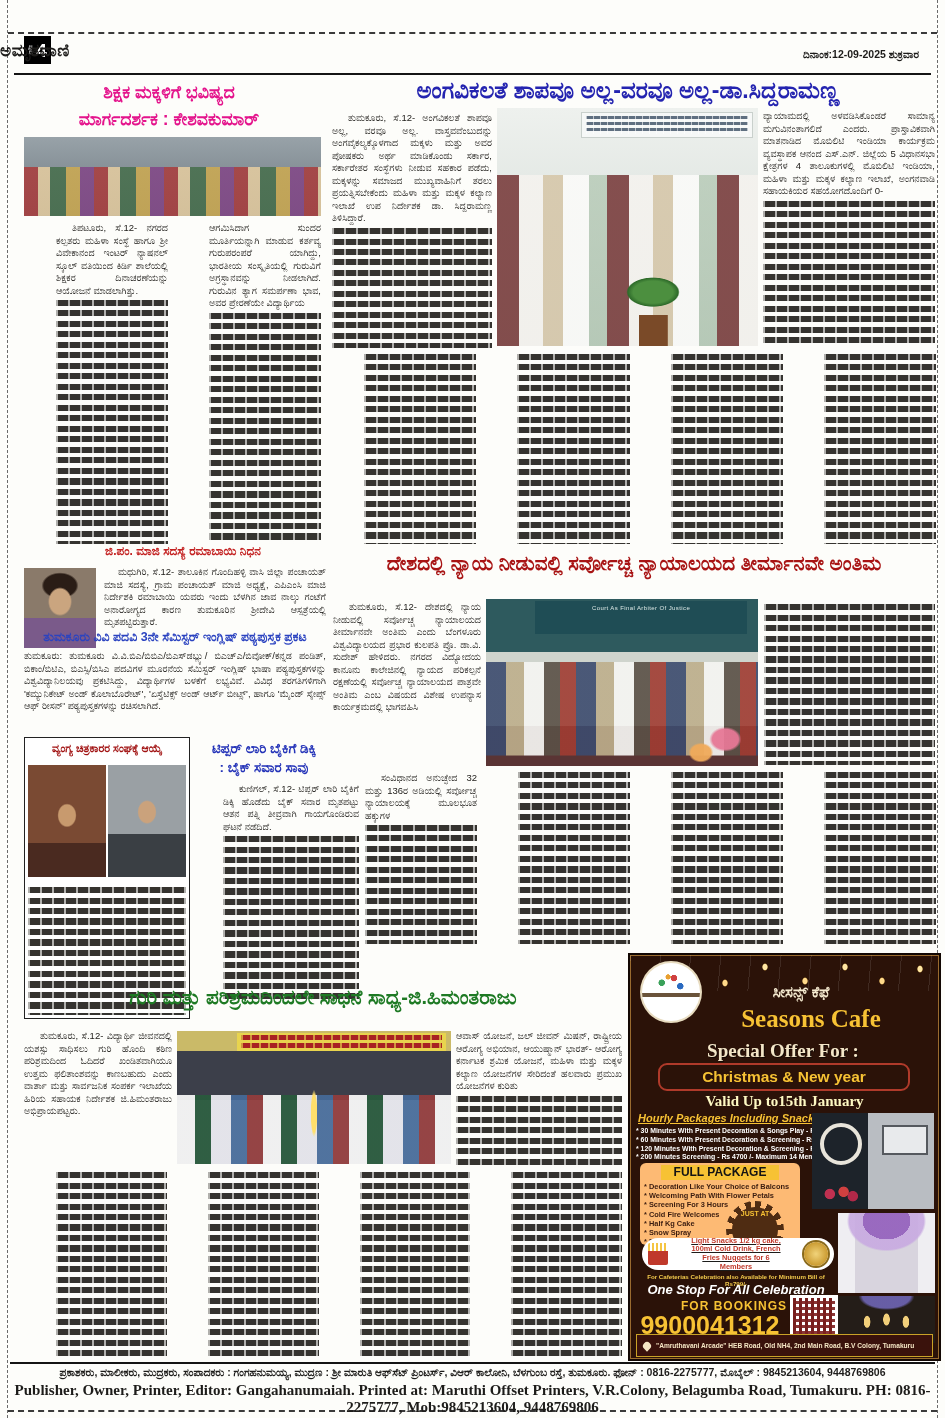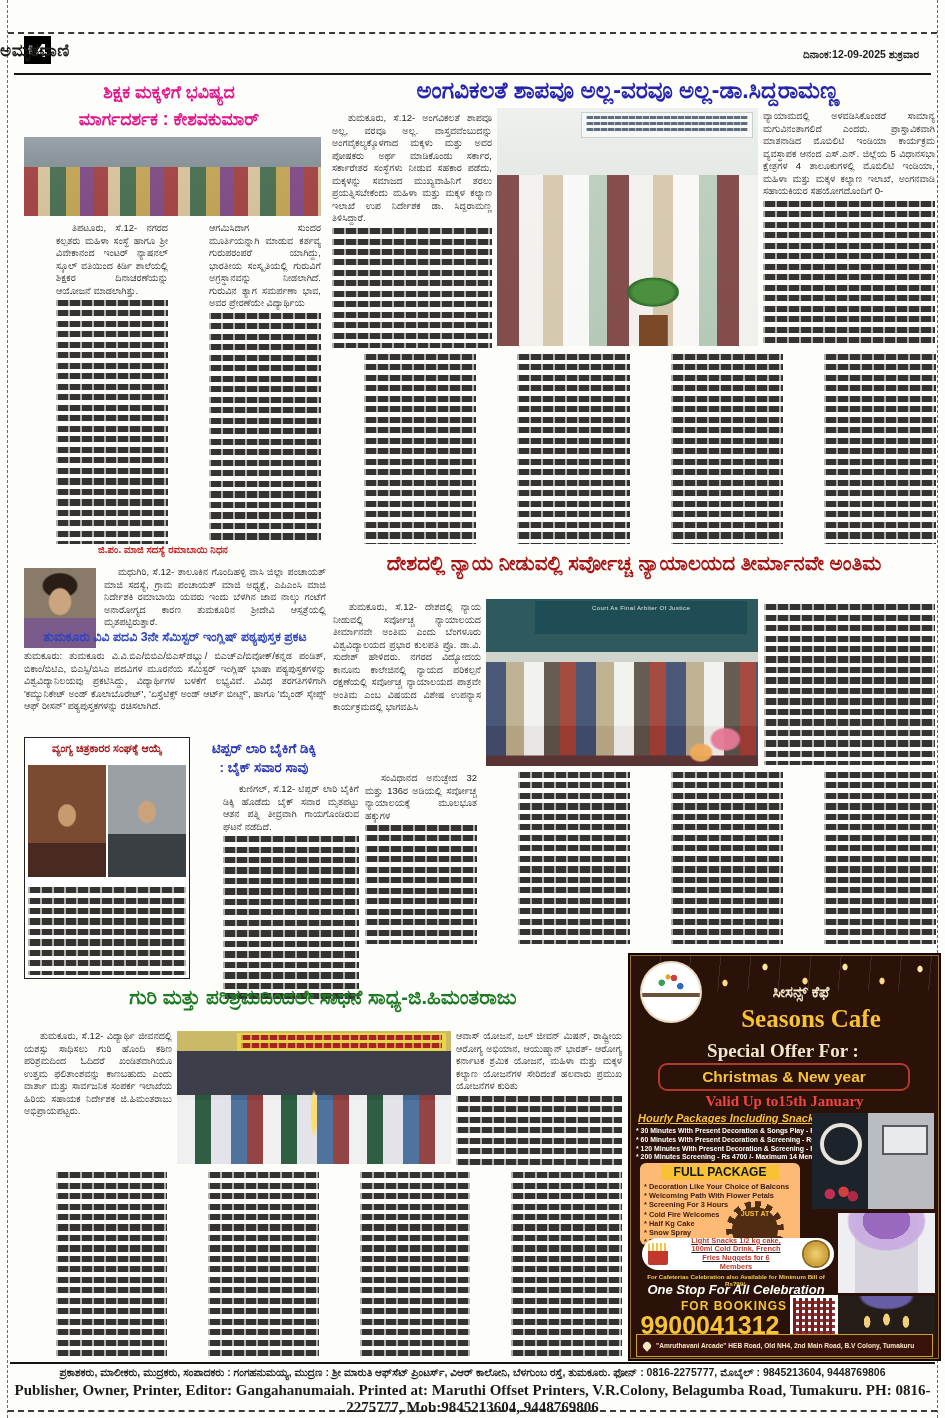--- a/index.html
+++ b/index.html
@@ -14,21 +14,21 @@
   .pagebox{left:24px;top:36px;width:27px;height:28px;background:#000;color:#fff;display:flex;align-items:center;justify-content:center;gap:1px;}
   .pagebox .vlabel{writing-mode:vertical-rl;font-size:6.5px;line-height:7px;color:#eee;}
   .pagebox .num{font-size:19px;font-weight:bold;line-height:1;}
   .masthead{left:0;right:0;top:41px;text-align:left;font-size:17px;font-weight:bold;letter-spacing:.5px;}
   .dateline{right:26px;top:48px;font-size:10.5px;font-weight:bold;}
 
   
   .hl{font-weight:bold;text-align:center;line-height:1.2;}
   .t-head{left:22px;top:79px;width:294px;font-size:17.5px;line-height:27px;color:#e4148c;}
   .m-head{left:318px;top:77px;width:620px;font-size:23px;color:#2424b0;}
-  .r-head{left:12px;top:544px;width:302px;font-size:10px;color:#c32020;}
+  .r-head{left:32px;top:544px;width:302px;font-size:12px;color:#c32020;}
   .x-head{left:24px;top:630px;width:302px;font-size:12.5px;color:#2b43c0;}
   .j-head{left:330px;top:551px;width:608px;font-size:20px;color:#a81414;}
   .a-head{left:22px;top:985px;width:602px;font-size:20px;color:#1e7a24;}
   .tip-head{left:196px;top:739px;width:136px;font-size:13.5px;line-height:19px;color:#2433b8;}
 
   
   .bt{font-size:9.5px;line-height:12.5px;text-align:justify;color:#22201d;}
   .ind{text-indent:16px;}
   .txtcol{display:flex;flex-direction:column;overflow:hidden;}
   .fill{flex:1 1 auto;margin-top:3px;}
@@ -79,21 +79,21 @@
       radial-gradient(28px 20px at 50% 22%, #2a1d16 0 58%, rgba(0,0,0,0) 66%),
       linear-gradient(180deg,#8a7a6a 0 62%, #7a5a8a 62% 100%);}
   .ph-face-warm{background-image:
       radial-gradient(16px 20px at 50% 45%, #c89a6e 0 52%, rgba(0,0,0,0) 60%),
       linear-gradient(180deg,#7a4a33 0 70%, #4a2a20 70% 100%);}
   .ph-face-gray{background-image:
       radial-gradient(16px 20px at 50% 42%, #caa27c 0 52%, rgba(0,0,0,0) 60%),
       linear-gradient(180deg,#9aa0a4 0 62%, #3a3f44 62% 100%);}
 
   
-  .c-box{left:24px;top:737px;width:166px;height:242px;border:1.5px solid #222;background:#fff;
+  .c-box{left:24px;top:737px;width:166px;height:282px;border:1.5px solid #222;background:#fff;
          display:flex;flex-direction:column;padding:3px;box-sizing:border-box;gap:7px;}
   .c-title{font-size:11px;font-weight:bold;color:#a11212;text-align:center;line-height:15px;}
   .c-photos{display:flex;gap:2px;height:112px;margin-top:2px;}
   .c-photos > div{flex:1 1 0;}
 
   
   .ad{left:628px;top:953px;width:309px;height:404px;background:#2b1208;border:2px solid #120703;
       box-shadow:inset 0 0 0 1px #9a6b2f;box-sizing:content-box;overflow:hidden;}
   .ad .abs{position:absolute;}
   .lights{top:0;left:0;right:0;height:36px;background-image:
@@ -113,21 +113,21 @@
       radial-gradient(4px 4px at 45% 24%,#e8a030 60%,rgba(0,0,0,0) 70%),
       linear-gradient(180deg,rgba(0,0,0,0) 0 52%, #6a533a 52% 58%, rgba(0,0,0,0) 58%),
       #fff;box-shadow:0 0 0 2px #e8dcc0;}
   .ad-kn{left:76px;top:28px;width:190px;text-align:center;font-size:15px;font-weight:bold;color:#f5ead0;}
   .ad-en{left:58px;top:50px;width:246px;text-align:center;font-size:25px;font-weight:bold;color:#f7c234;
          font-family:"Liberation Serif","DejaVu Serif",serif;}
   .ad-offer{left:18px;top:85px;width:270px;text-align:center;font-size:19px;font-weight:bold;color:#f3e6c8;
          font-family:"Liberation Serif","DejaVu Serif",serif;text-shadow:1px 1px 0 #120703;}
   .ad-xmas{left:28px;top:108px;width:248px;height:24px;border:2px solid #b03a2a;border-radius:9px;
          color:#f7c234;font-size:15.5px;font-weight:bold;text-align:center;line-height:24px;}
-  .ad-valid{left:0;top:138px;width:100%;text-align:center;font-size:15px;font-weight:bold;color:#ef4444;
+  .ad-valid{left:0;top:138px;width:100%;text-align:center;font-size:15px;font-weight:bold;color:#fef9c3;
          font-family:"Liberation Serif","DejaVu Serif",serif;}
   .ad-hourly{left:8px;top:157px;font-size:11px;font-weight:bold;font-style:italic;color:#f7c234;text-decoration:underline;}
   .ad-list{left:6px;top:172px;width:296px;color:#fff;font-size:6.9px;font-weight:bold;line-height:8.8px;}
   .panel{left:10px;top:208px;width:160px;height:82px;background:#fdba74;border-radius:6px;padding:2px 4px;box-sizing:border-box;}
   .fp-title{width:118px;margin:0 auto;background:#f7c234;color:#141414;font-size:12px;font-weight:bold;
          text-align:center;line-height:15px;}
   .fp-items{margin-top:2px;color:#3a1c10;font-size:7.4px;font-weight:bold;line-height:9.2px;}
   .burst{left:96px;top:246px;width:58px;height:58px;border-radius:50%;
          background:repeating-conic-gradient(#4f2c12 0 13deg, rgba(0,0,0,0) 13deg 26deg);}
   .burst-in{position:absolute;inset:6px;background:#4f2c12;border-radius:50%;color:#f7c234;

